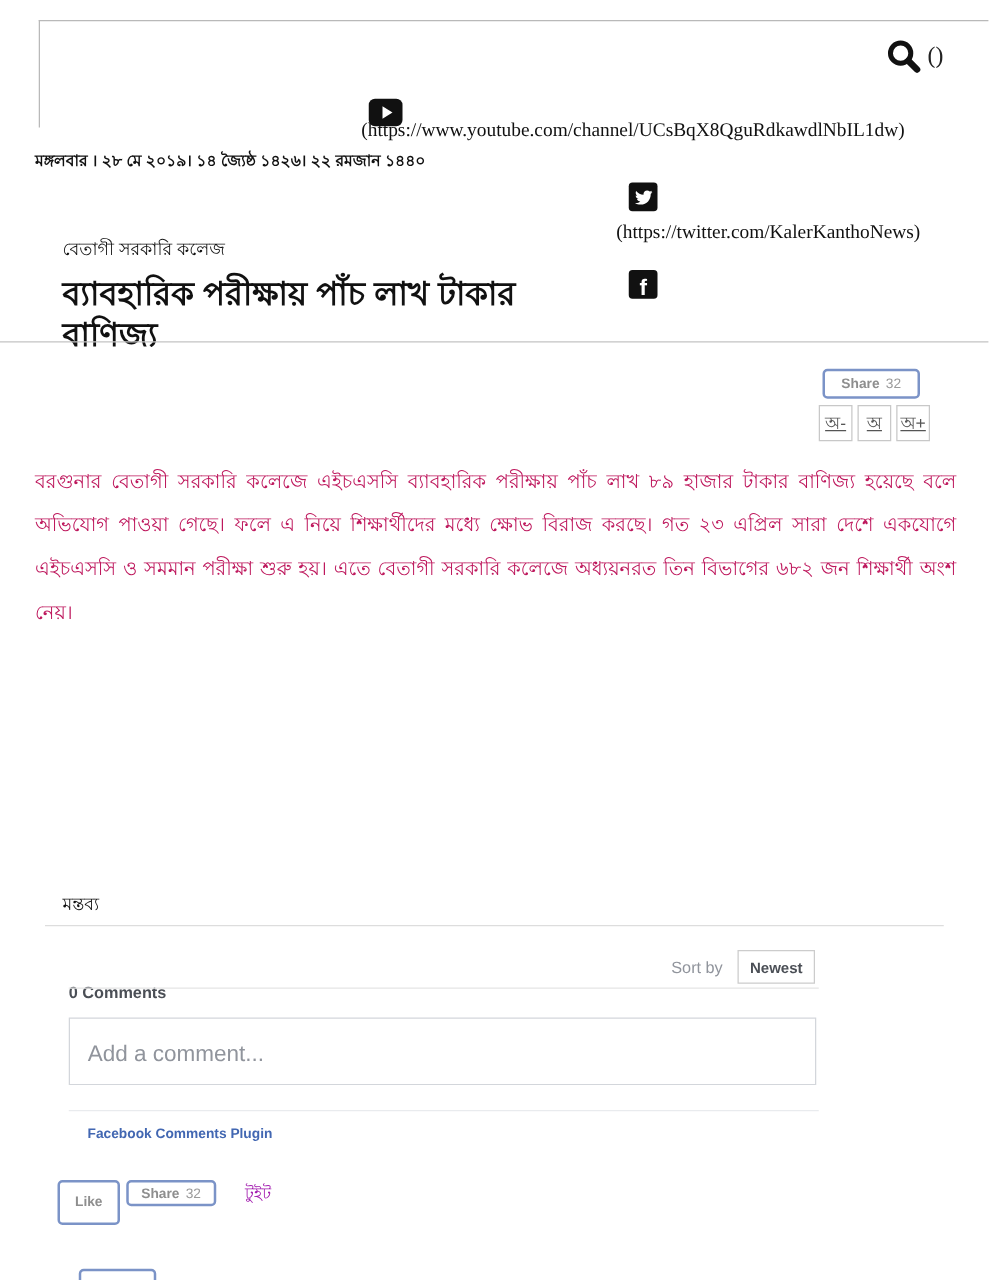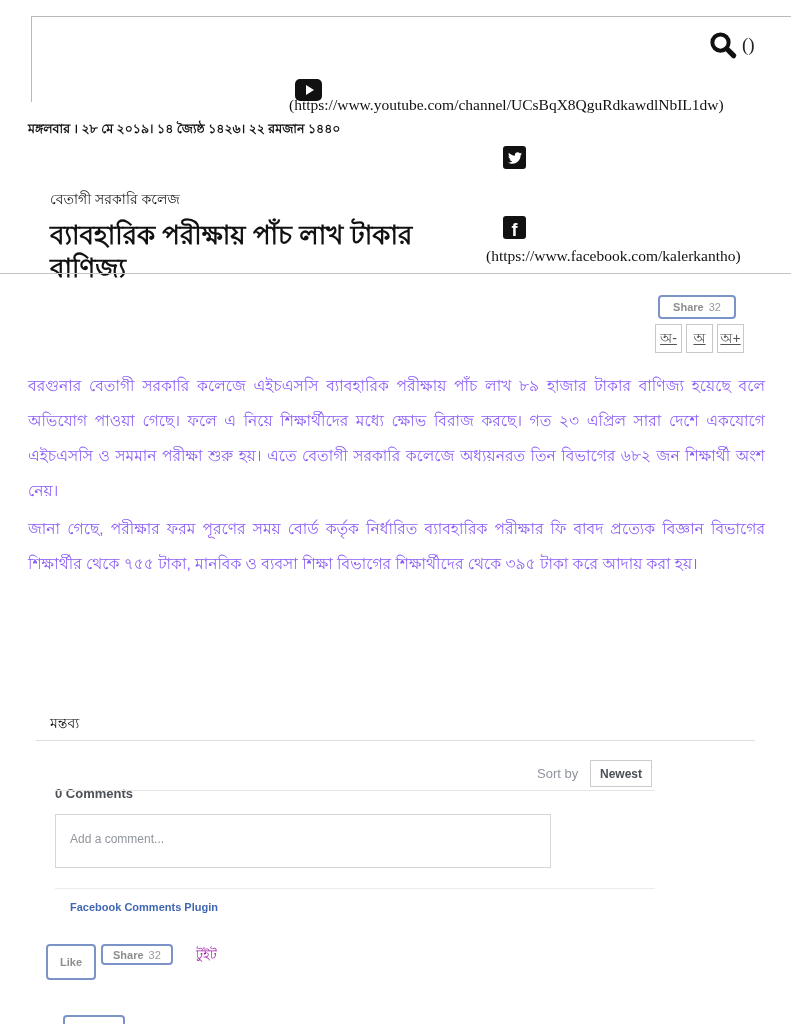--- a/index.html
+++ b/index.html
@@ -33,32 +33,32 @@
 
   .fb-btn{position:absolute;border:2px solid #7b93c7;border-radius:4px;background:#fff;
           color:#8e8e8e;font-size:11px;font-weight:bold;display:flex;align-items:center;justify-content:center;
           gap:5px;cursor:pointer;}
   .fb-btn .cnt{font-weight:normal;color:#9b9b9b;}
 
   .fontsize-row{position:absolute;left:655px;top:324px;display:flex;gap:4px;}
   .fs-btn{width:25px;height:27px;border:1px solid #c8c8c8;background:#fff;color:#555;font-size:14px;
           display:flex;align-items:center;justify-content:center;text-decoration:underline;cursor:pointer;}
 
-  .body-text{position:absolute;left:28px;top:368px;width:737px;font-size:15.5px;line-height:35px;color:#8b5cf6;text-align:justify;}
+  .body-text{position:absolute;left:28px;top:368px;width:737px;font-size:15.5px;line-height:35px;color:#be185d;text-align:justify;}
   .body-text p{margin:0 0 3px 0;}
 
   .comments-heading{position:absolute;left:50px;top:712px;font-size:14px;color:#111;}
   .comments-count{position:absolute;left:55px;top:763px;font-size:13px;font-weight:bold;color:#4b4f56;margin-top:23px;}
   .sortby-label{position:absolute;left:537px;top:766px;font-size:13px;color:#90949c;}
   .sort-select{position:absolute;left:590px;top:760px;width:60px;height:25px;border:1px solid #ccc;background:#fff;
                font-size:12px;font-weight:bold;color:#4b4f56;display:flex;align-items:center;justify-content:center;cursor:pointer;}
 
-  .comment-input{position:absolute;left:55px;top:814px;width:496px;height:54px;border:1px solid #d3d6db;background:#fff;
+  .comment-input{position:absolute;left:55px;top:814px;width:598px;height:54px;border:1px solid #d3d6db;background:#fff;
                  box-sizing:border-box;font-family:"Liberation Sans","DejaVu Sans",sans-serif;
-                 font-size:12px;padding:17px 14px;resize:none;outline:none;color:#1d2129;}
+                 font-size:18px;padding:17px 14px;resize:none;outline:none;color:#1d2129;}
   .comment-input::placeholder{color:#90949c;}
 
   .plugin-link{position:absolute;left:70px;top:901px;font-size:11px;font-weight:600;color:#4267b2;cursor:pointer;}
 
   .like-btn{left:46px;top:944px;height:36px;padding:0 12px;box-sizing:border-box;}
   .share-btn-bottom{left:101px;top:944px;height:21px;padding:0 10px;box-sizing:border-box;}
   .share-btn-top{left:658px;top:295px;width:74px;height:20px;}
   .tweet-label{position:absolute;left:196px;top:945px;font-size:13px;color:#a21caf;cursor:pointer;}
 
   .cutoff-btn{position:absolute;left:63px;top:1015px;width:58px;height:16px;border:2px solid #7b93c7;border-radius:4px;background:#fff;}
@@ -84,46 +84,45 @@
     </div>
   <div class="url" style="left:289px;top:96px;">(https://www.youtube.com/channel/UCsBqX8QguRdkawdlNbIL1dw)</div>
 
   <div class="dateline">মঙ্গলবার । ২৮ মে ২০১৯। ১৪ জ্যৈষ্ঠ ১৪২৬। ২২ রমজান ১৪৪০</div>
 
   <div class="sq-icon" style="left:503px;top:146px;">
     <svg width="14" height="14" viewBox="0 0 24 24">
       <path fill="#fff" d="M23.954 4.569c-.885.389-1.83.654-2.825.775 1.014-.611 1.794-1.574 2.163-2.723-.951.555-2.005.959-3.127 1.184-.896-.959-2.173-1.559-3.591-1.559-2.717 0-4.92 2.203-4.92 4.917 0 .39.045.765.127 1.124C7.691 8.094 4.066 6.13 1.64 3.161c-.427.722-.666 1.561-.666 2.475 0 1.71.87 3.213 2.188 4.096-.807-.026-1.566-.248-2.228-.616v.061c0 2.385 1.693 4.374 3.946 4.827-.413.111-.849.171-1.296.171-.314 0-.615-.03-.916-.086.631 1.953 2.445 3.377 4.604 3.417-1.68 1.319-3.809 2.105-6.102 2.105-.39 0-.779-.023-1.17-.067 2.189 1.394 4.768 2.209 7.557 2.209 9.054 0 13.999-7.496 13.999-13.986 0-.209 0-.42-.015-.63.961-.689 1.8-1.56 2.46-2.548z"></path>
     </svg>
   </div>
+  <div class="url" style="left:493px;top:177px;">(https://twitter.com/KalerKanthoNews)</div>
 
   <div class="category">বেতাগী সরকারি কলেজ</div>
 
   <div class="sq-icon" style="left:503px;top:216px;">
       <span class="fb-f">f</span>
     </div>
-  <div class="url" style="left:486px;top:247px;">(https://www.facebook.com/kalerkantho)</div>
 
   <h1 class="headline" style="margin:0;">ব্যাবহারিক পরীক্ষায় পাঁচ লাখ টাকার বাণিজ্য</h1>
 
   <div class="hline" style="left:0;top:273px;width:791px;background:#c4c4c4;"></div>
 
   <div class="fb-btn share-btn-top">
     <span>Share</span>
     <span class="cnt">32</span>
   </div>
 
   <div class="fontsize-row">
     <div class="fs-btn">অ-</div>
     <div class="fs-btn">অ</div>
     <div class="fs-btn">অ+</div>
   </div>
 
   <div class="body-text">
     <p>বরগুনার বেতাগী সরকারি কলেজে এইচএসসি ব্যাবহারিক পরীক্ষায় পাঁচ লাখ ৮৯ হাজার টাকার বাণিজ্য হয়েছে বলে অভিযোগ পাওয়া গেছে। ফলে এ নিয়ে শিক্ষার্থীদের মধ্যে ক্ষোভ বিরাজ করছে। গত ২৩ এপ্রিল সারা দেশে একযোগে এইচএসসি ও সমমান পরীক্ষা শুরু হয়। এতে বেতাগী সরকারি কলেজে অধ্যয়নরত তিন বিভাগের ৬৮২ জন শিক্ষার্থী অংশ নেয়।</p>
-    <p>জানা গেছে, পরীক্ষার ফরম পূরণের সময় বোর্ড কর্তৃক নির্ধারিত ব্যাবহারিক পরীক্ষার ফি বাবদ প্রত্যেক বিজ্ঞান বিভাগের শিক্ষার্থীর থেকে ৭৫৫ টাকা, মানবিক ও ব্যবসা শিক্ষা বিভাগের শিক্ষার্থীদের থেকে ৩৯৫ টাকা করে আদায় করা হয়।</p>
   </div>
 
   <div class="comments-heading">মন্তব্য</div>
   <div class="divider" style="left:36px;top:740px;width:719px;"></div>
 
   <div class="comments-count">0 Comments</div>
   <div class="sortby-label">Sort by</div>
   <div class="sort-select">Newest</div>
 
   <div class="divider" style="left:55px;top:790px;width:600px;background:#e5e5e5;"></div>

